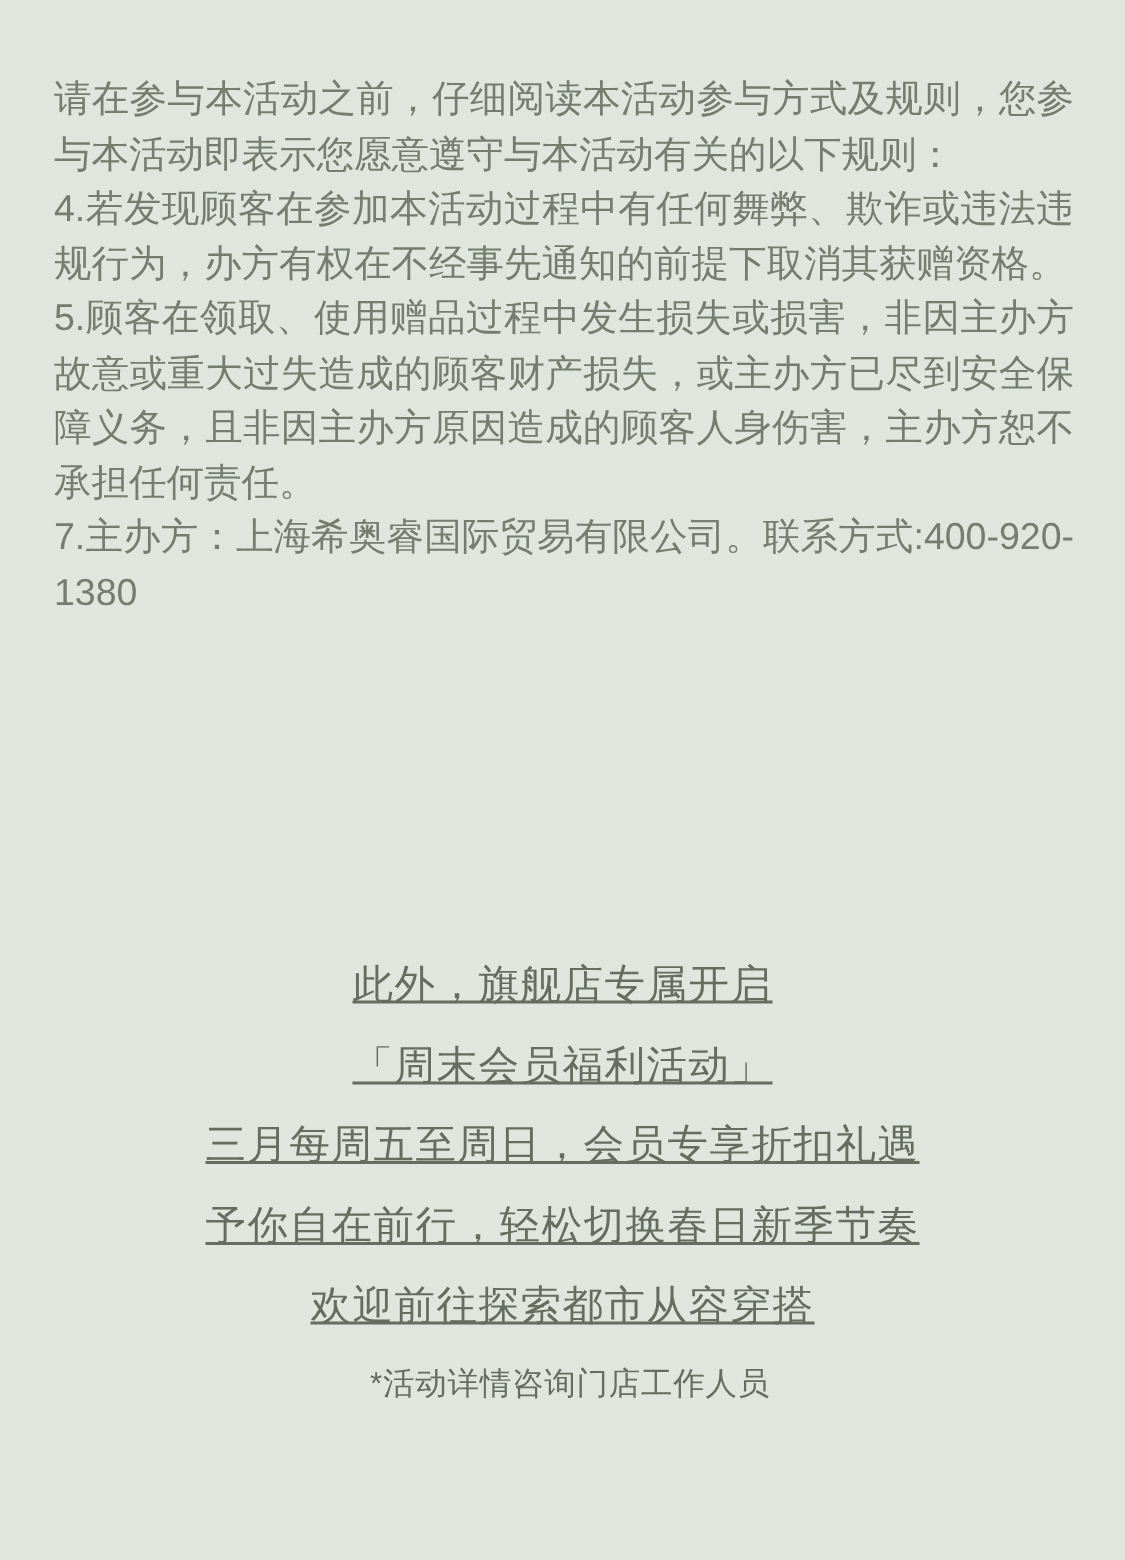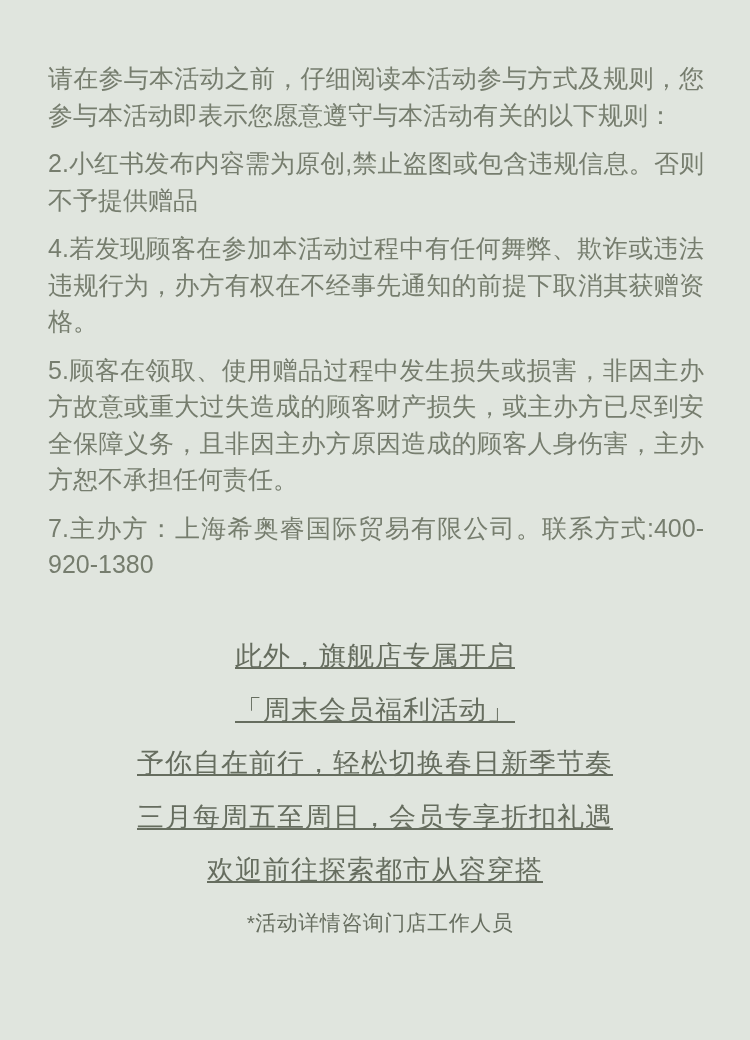--- a/index.html
+++ b/index.html
@@ -26,21 +26,21 @@
     top:48px;
     left:36px;
     right:34px;
     color:var(--body-text);
     font-size:25px;
     line-height:36.5px;
     text-align:justify;
     text-justify:inter-ideograph;
   }
   .rules p{
-    margin:12px;
+    margin:0;
     padding:0;
   }
   .promo{
     position:absolute;
     top:630px;
     left:0;
     right:0;
     text-align:center;
     color:var(--promo-text);
   }
@@ -59,28 +59,27 @@
     padding-left:10px;
   }
 </style>
 </head>
 <body>
 
 <div class="page">
 
   <section class="rules">
     <p>请在参与本活动之前，仔细阅读本活动参与方式及规则，您参与本活动即表示您愿意遵守与本活动有关的以下规则：</p>
-    <p>2.小红书发布内容需为原创,禁止盗图或包含违规信息。否则不予提供赠品</p>
     <p>4.若发现顾客在参加本活动过程中有任何舞弊、欺诈或违法违规行为，办方有权在不经事先通知的前提下取消其获赠资格。</p>
     <p>5.顾客在领取、使用赠品过程中发生损失或损害，非因主办方故意或重大过失造成的顾客财产损失，或主办方已尽到安全保障义务，且非因主办方原因造成的顾客人身伤害，主办方恕不承担任何责任。</p>
     <p>7.主办方：上海希奥睿国际贸易有限公司。联系方式:400-920-1380</p>
   </section>
 
   <section class="promo">
     <p class="promo-line">此外，旗舰店专属开启</p>
     <p class="promo-line">「周末会员福利活动」</p>
+    <p class="promo-line">三月每周五至周日，会员专享折扣礼遇</p>
     <p class="promo-line">予你自在前行，轻松切换春日新季节奏</p>
-    <p class="promo-line">三月每周五至周日，会员专享折扣礼遇</p>
     <p class="promo-line">欢迎前往探索都市从容穿搭</p>
     <p class="promo-footnote">*活动详情咨询门店工作人员</p>
   </section>
 
 </div>
 
 </body></html>

